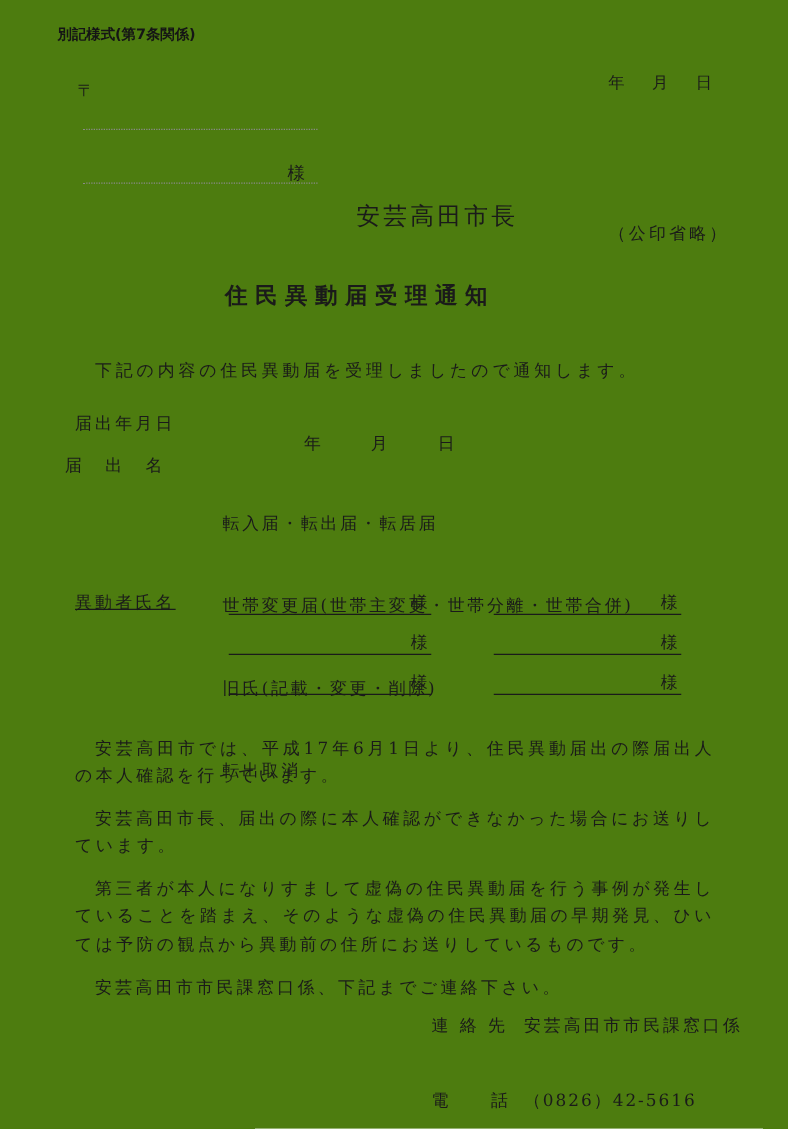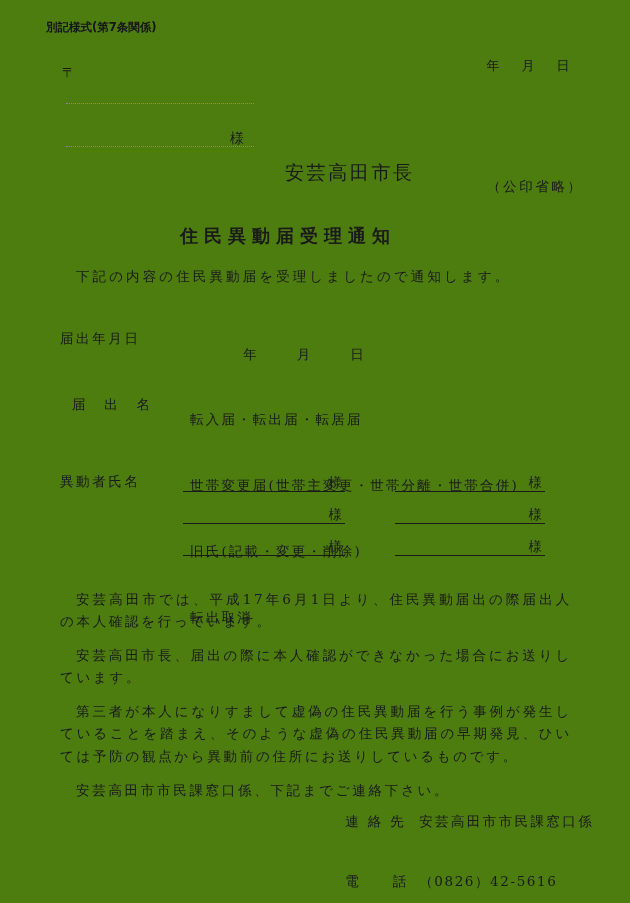--- a/index.html
+++ b/index.html
@@ -73,47 +73,46 @@
     width: 570px;
     text-align: center;
     font-size: 18px;
     font-weight: bold;
     letter-spacing: 6px;
     text-indent: 6px;
   }
 
   
   .lead {
-    left: 76px; top: 268px;
+    left: 76px; top: 288px;
     font-size: 13.5px;
     letter-spacing: 3.1px;
   }
 
   
   .row-label {
     font-size: 13.5px;
     letter-spacing: 2.6px;
   }
   .lbl-date   { left: 60px; top: 330px; }
-  .lbl-kind   { left: 72px; top: 364px; margin-top: 32px; }
-  .lbl-mover  { left: 60px; top: 473px; }
+  .lbl-kind   { left: 52px; top: 364px; }
+  .lbl-mover  { left: 60px; top: 473px; text-decoration: underline; }
 
   .date-blanks {
     left: 226px; top: 330px;
     font-size: 13.5px;
   }
   .date-blanks span { margin-right: 40px; }
   .date-blanks span:last-child { margin-right: 0; }
 
   .kind-list {
     left: 178px; top: 364px;
     font-size: 13.5px;
     letter-spacing: 2.2px;
     line-height: 22px;
-    margin-left: 12px;
   }
   .kind-list div { white-space: pre; }
 
   
   .name-grid {
     position: absolute;
     left: 183px; top: 468px;
     width: 365px;
   }
   .name-row {

